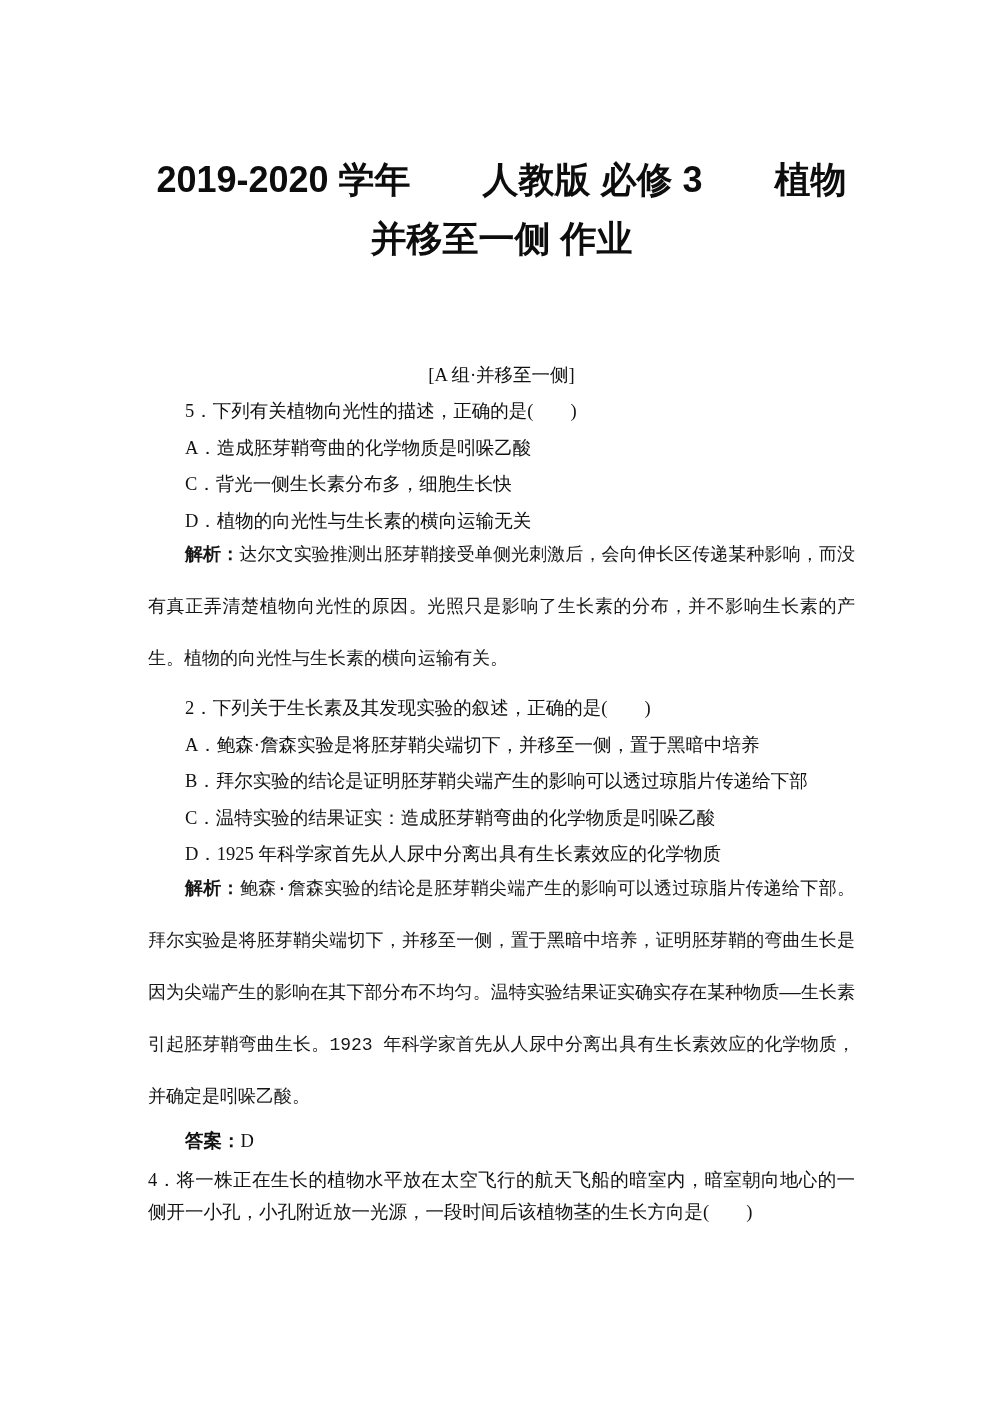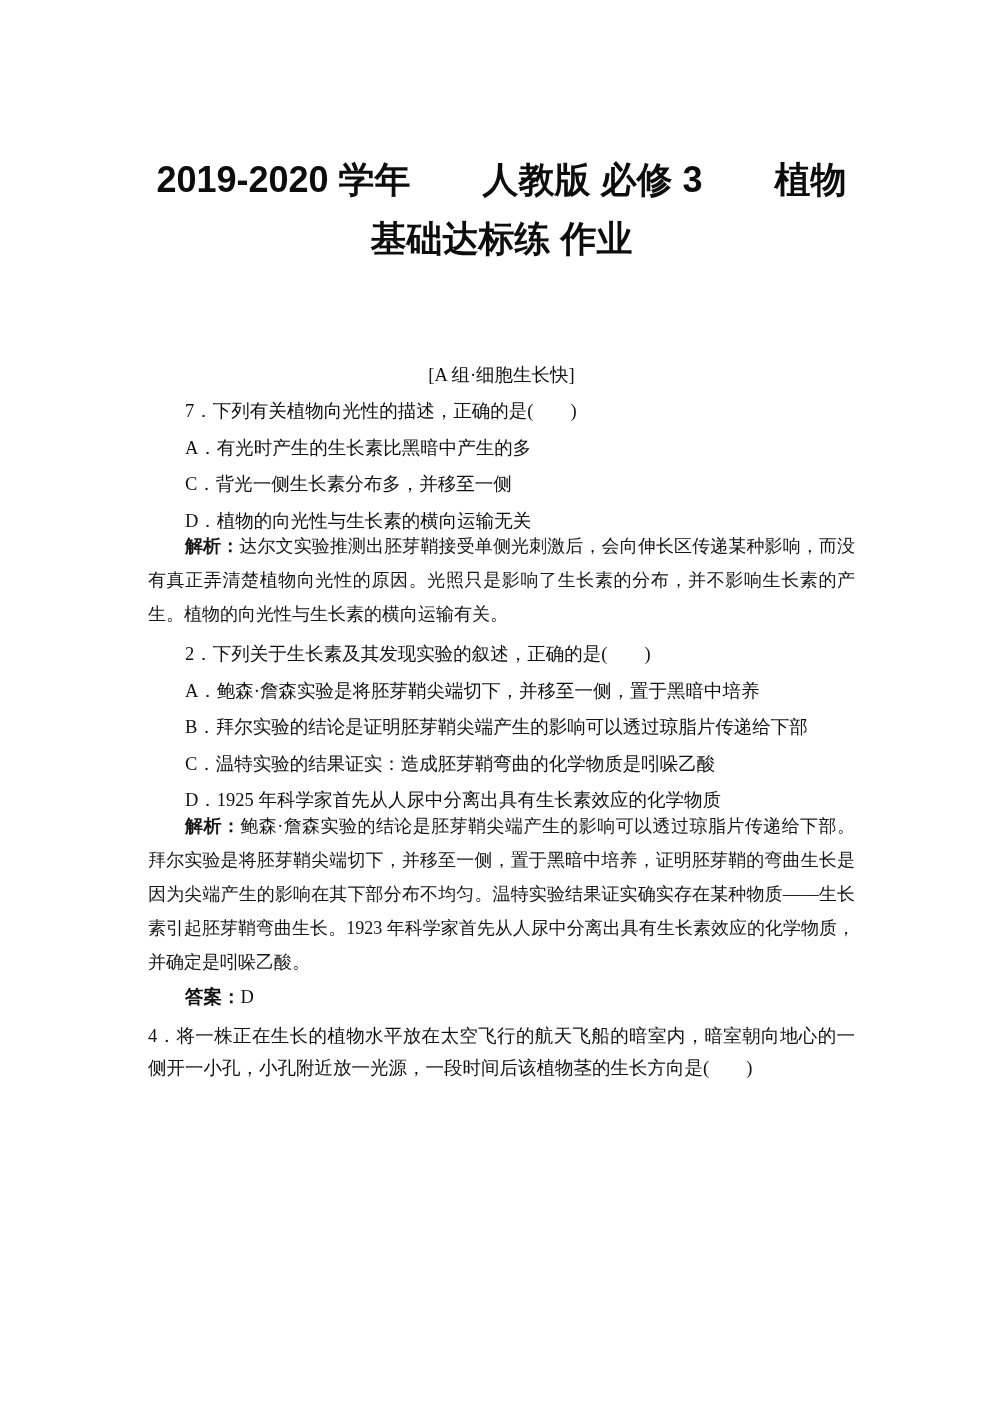--- a/index.html
+++ b/index.html
@@ -37,23 +37,23 @@
     margin-top: 5px;
   }
   .qline {
     font-size: 18.5px;
     line-height: 36.5px;
     margin-left: 37px;
     white-space: nowrap;
   }
   .analysis {
     margin: -10px 0 0 0;
-    font-family: Liberation Serif, serif;
+    font-family: Liberation Mono, monospace;
     font-size: 18px;
-    line-height: 34px;
+    line-height: 52px;
     text-align: justify;
     text-indent: 37px;
     color: #161616;
   }
   .analysis .analysis-label {
     font-weight: 700;
   }
   .answer-line {
     font-size: 18.5px;
     line-height: 36.5px;
@@ -74,29 +74,29 @@
   }
 </style>
 </head>
 <body>
 
 <div class="page">
   <div class="content">
 
     <div class="doc-title">
       <div>2019-2020 学年　　人教版 必修 3　　植物</div>
-      <div>基础达标练 作业</div>
+      <div>并移至一侧 作业</div>
     </div>
 
-    <div class="section-header">[A 组·细胞生长快]</div>
+    <div class="section-header">[A 组·并移至一侧]</div>
 
     <div class="question-block">
-      <div class="qline">7．下列有关植物向光性的描述，正确的是(　　)</div>
-      <div class="qline">A．有光时产生的生长素比黑暗中产生的多</div>
-      <div class="qline">C．背光一侧生长素分布多，并移至一侧</div>
+      <div class="qline">5．下列有关植物向光性的描述，正确的是(　　)</div>
+      <div class="qline">A．造成胚芽鞘弯曲的化学物质是吲哚乙酸</div>
+      <div class="qline">C．背光一侧生长素分布多，细胞生长快</div>
       <div class="qline">D．植物的向光性与生长素的横向运输无关</div>
     </div>
     <p class="analysis"><span class="analysis-label">解析：</span><span>达尔文实验推测出胚芽鞘接受单侧光刺激后，会向伸长区传递某种影响，而没有真正弄清楚植物向光性的原因。光照只是影响了生长素的分布，并不影响生长素的产生。植物的向光性与生长素的横向运输有关。</span></p>
 
     <div class="question-block">
       <div class="qline">2．下列关于生长素及其发现实验的叙述，正确的是(　　)</div>
       <div class="qline">A．鲍森·詹森实验是将胚芽鞘尖端切下，并移至一侧，置于黑暗中培养</div>
       <div class="qline">B．拜尔实验的结论是证明胚芽鞘尖端产生的影响可以透过琼脂片传递给下部</div>
       <div class="qline">C．温特实验的结果证实：造成胚芽鞘弯曲的化学物质是吲哚乙酸</div>
       <div class="qline">D．1925 年科学家首先从人尿中分离出具有生长素效应的化学物质</div>

